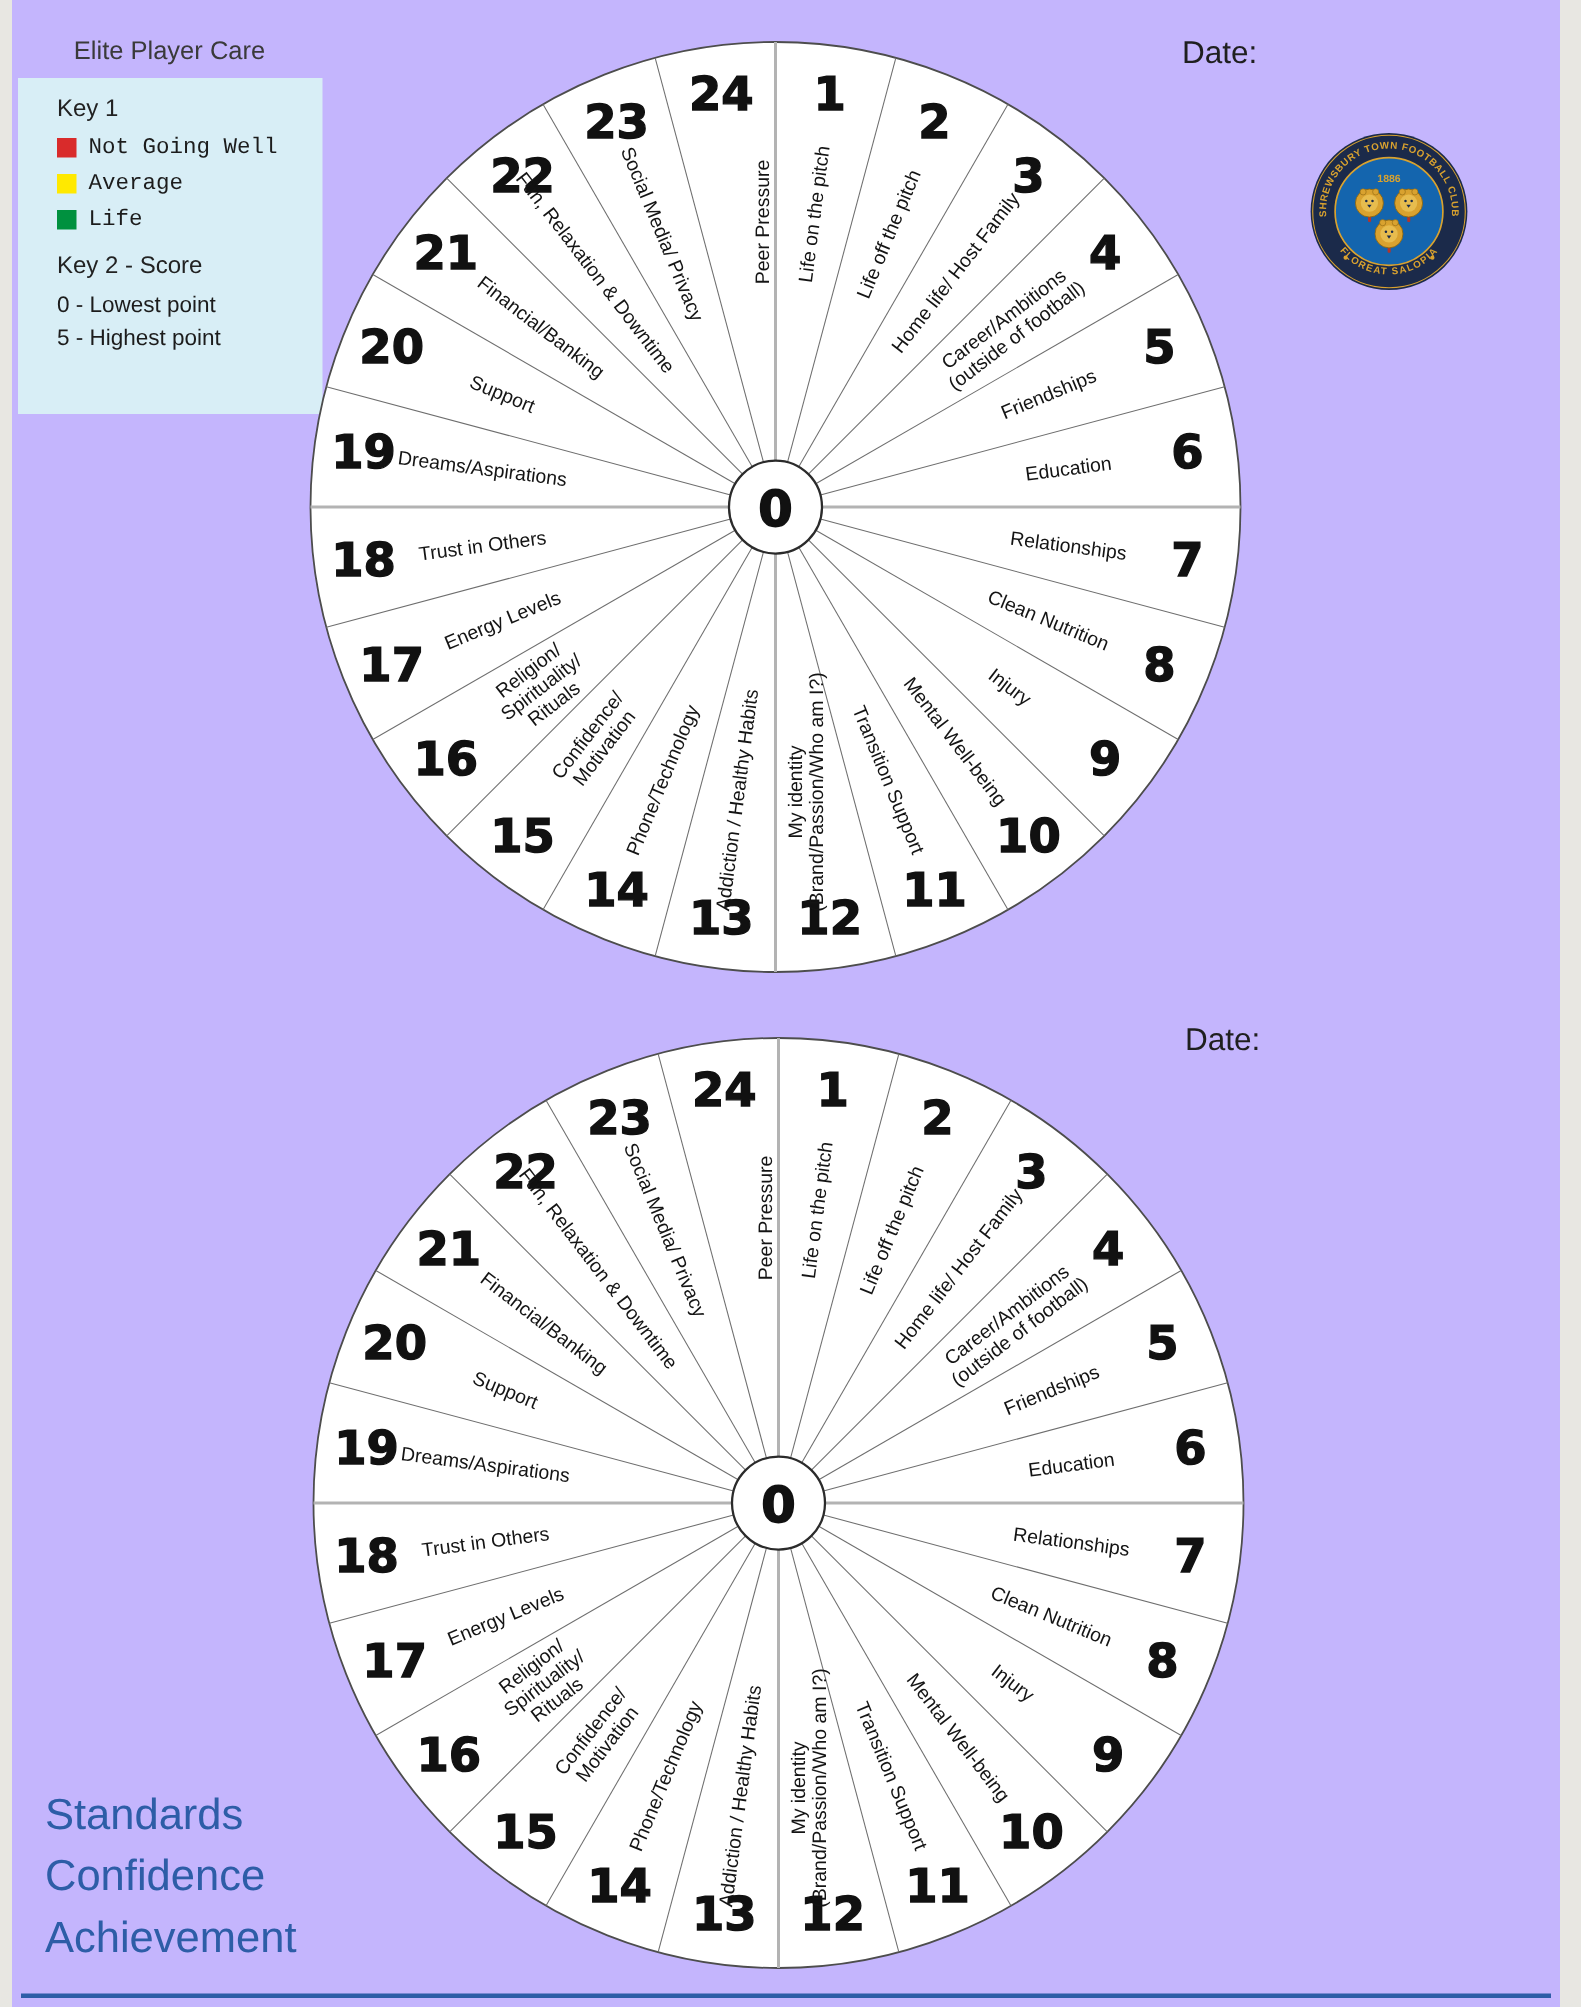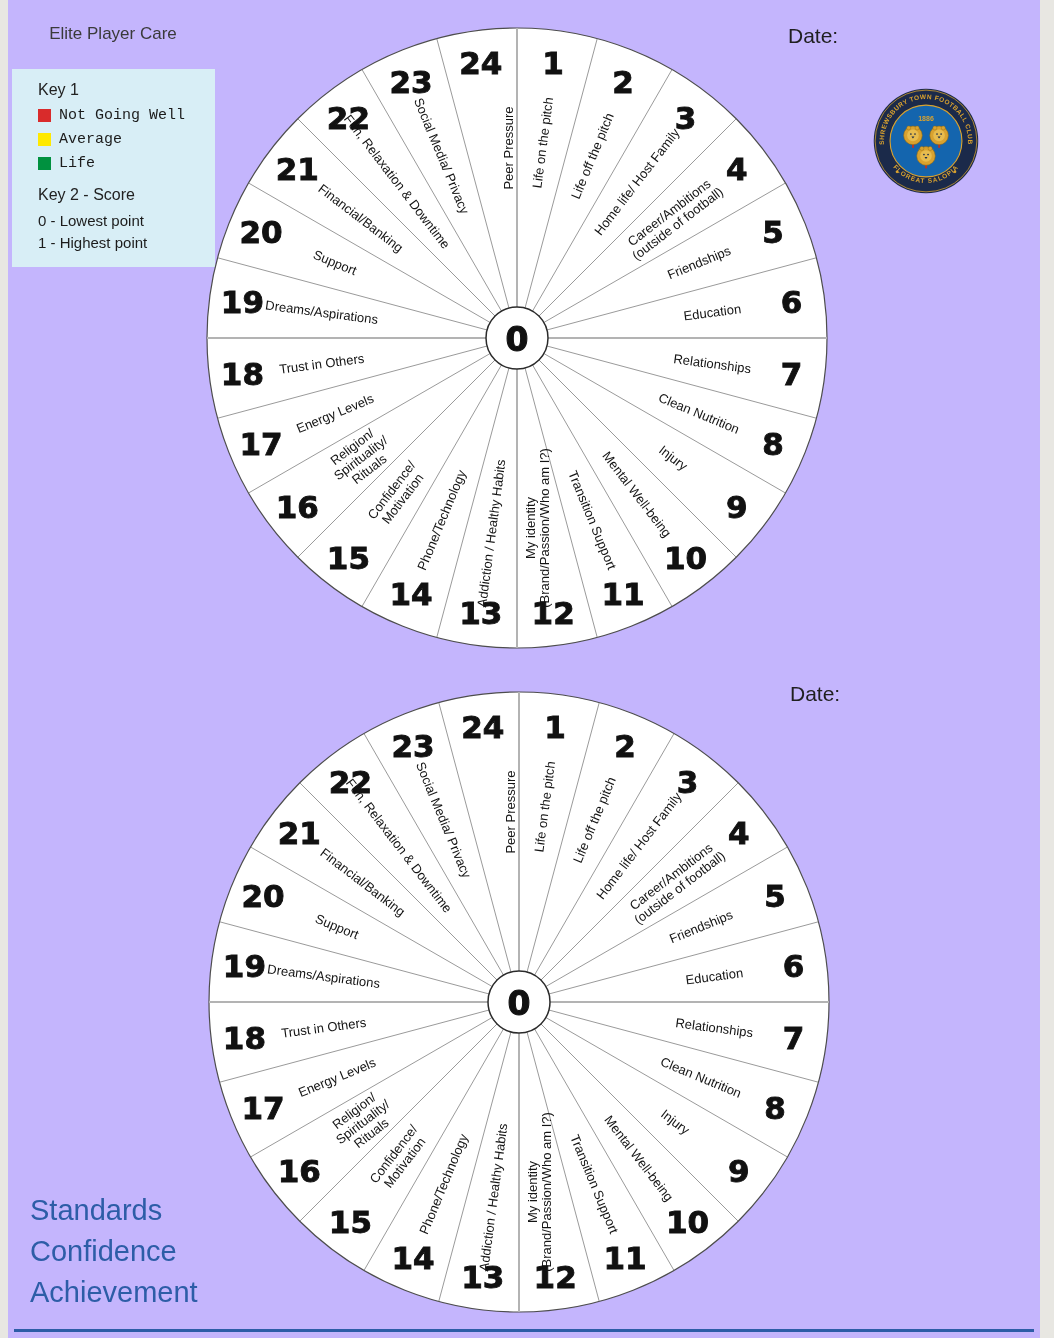--- a/index.html
+++ b/index.html
@@ -2,21 +2,21 @@
 <html><head>
 <meta charset="utf-8">
 <style>
   * { margin:0; padding:0; box-sizing:border-box; }
   html,body { width:1054px; height:1338px; background:#e8e7e2; font-family:"Liberation Sans", sans-serif; }
   .page { position:absolute; left:8px; top:0; width:1032px; height:1338px; background:#c4b5fd; overflow:hidden; }
 
   .doc-title { position:absolute; left:0; top:24px; width:210px; text-align:center;
                font-size:17px; color:#3a3a3a; }
 
-  .key-box { position:absolute; left:4px; top:69px; width:203px; height:198px;
+  .key-box { position:absolute; left:4px; top:52px; width:203px; height:224px;
              background:#d8eef6; padding:12px 10px 10px 26px; }
   .key-title { font-size:16px; color:#222; margin-bottom:8px; }
   .key-item { display:flex; align-items:center; margin-bottom:7px; font-size:15px; color:#1c1c1c;font-family:Liberation Mono, monospace; }
   .swatch { width:13px; height:13px; margin-right:8px; flex:0 0 13px; }
   .key2-title { font-size:16px; color:#222; margin-top:14px; margin-bottom:8px; }
   .key2-line { font-size:15px; color:#1c1c1c; margin-bottom:5px; }
 
   .date-label { position:absolute; font-size:21px; color:#1f1f1f; }
   .date-1 { left:780px; top:24px; }
   .date-2 { left:782px; top:682px; }
@@ -54,21 +54,21 @@
     <div class="key-item">
       <span class="swatch" style="background-color: rgb(255, 233, 0);"></span>
       <span>Average</span>
     </div>
     <div class="key-item">
       <span class="swatch" style="background-color: rgb(0, 145, 63);"></span>
       <span>Life</span>
     </div>
     <div class="key2-title">Key 2 - Score</div>
     <div class="key2-line">0 - Lowest point</div>
-    <div class="key2-line">1 - Highest point</div>
+    <div class="key2-line">5 - Highest point</div>
   </div>
 
   <div class="date-label date-1">Date:</div>
   <div class="date-label date-2">Date:</div>
 
   <div class="badge-wrap">
     <svg width="112" height="112" viewBox="-60 -60 120 120">
       <defs>
         <path id="arcTop" d="M -22.5 38.97 A 45 45 0 1 1 22.5 38.97" fill="none"></path>
         <path id="arcBottom" d="M -38.97 22.5 A 45 45 0 0 0 38.97 22.5" fill="none"></path>

